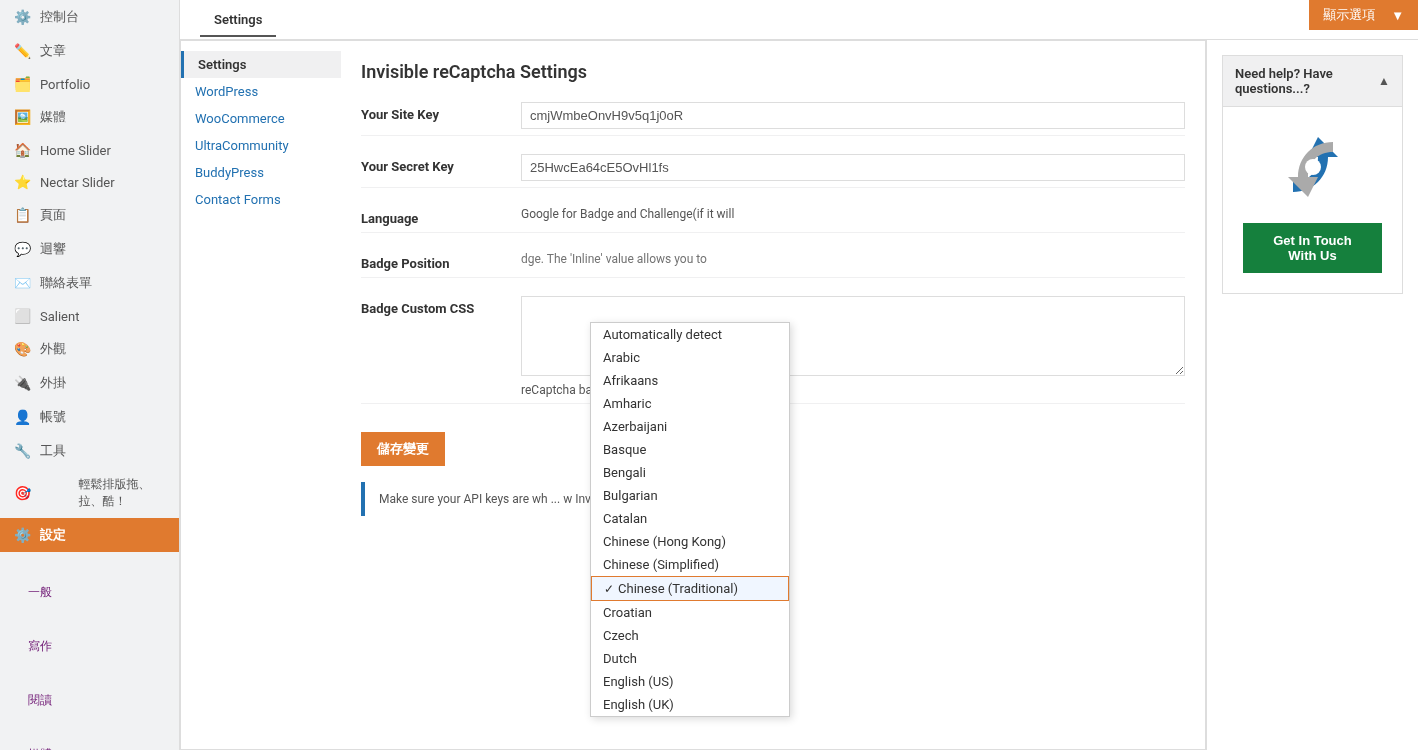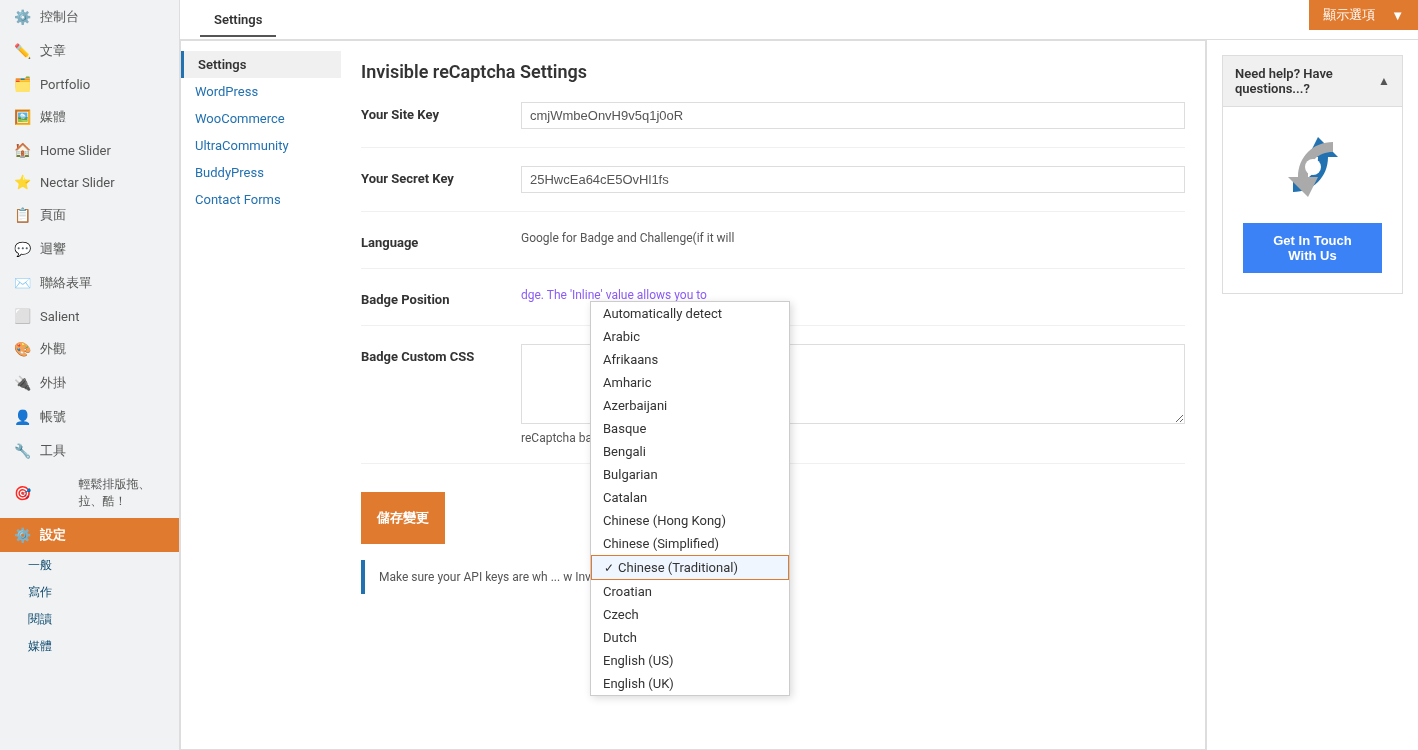--- a/index.html
+++ b/index.html
@@ -24,23 +24,24 @@
     }
     .sidebar-item.active {
       background: #e07a2f;
       color: #fff;
       font-weight: 600;
     }
     .sidebar-item .icon { font-size: 14px; width: 18px; text-align: center; }
     .sidebar-sub-item {
       display: flex; align-items: center;
       padding: 5px 14px 5px 28px;
-      color: #0c4a6e;
+      color: #701a75;
       cursor: pointer;
       font-size: 12px;
+      margin-top: 27px;
     }
 
     
     #main {
       flex: 1;
       display: flex;
       flex-direction: column;
       overflow: hidden;
     }
 
@@ -112,21 +113,21 @@
     .settings-body {
       flex: 1;
       padding: 20px;
       overflow-y: auto;
     }
 
     .form-row {
       display: flex;
       align-items: flex-start;
       margin-bottom: 18px;
-      padding-bottom: 18px;
+      padding-bottom: 6px;
       border-bottom: 1px solid #f0f0f1;
     }
     .form-label {
       width: 160px;
       font-weight: 700;
       font-size: 13px;
       color: #333;
       padding-top: 5px;
       flex-shrink: 0;
     }
@@ -135,21 +136,21 @@
     }
     .form-input {
       width: 100%;
       padding: 5px 8px;
       border: 1px solid #ddd;
       font-size: 13px;
       color: #555;
     }
     #language-dropdown {
       position: absolute;
-      top: 301px;
+      top: 322px;
       left: 590px;
       width: 200px;
       background: #fff;
       border: 1px solid #ccc;
       box-shadow: 2px 2px 8px rgba(0,0,0,0.15);
       z-index: 200;
       max-height: 680px;
       overflow-y: auto;
     }
     .dropdown-item {
@@ -200,36 +201,36 @@
       display: flex;
       flex-direction: column;
       align-items: center;
       gap: 16px;
     }
     .help-logo {
       width: 100px; height: 80px;
       display: flex; align-items: center; justify-content: center;
     }
     .help-btn {
-      background: #3b82f6;
+      background: #15803d;
       color: #fff;
       border: none;
       padding: 10px 18px;
       font-size: 13px;
       font-weight: 600;
       cursor: pointer;
       width: 100%;
     }
 
     
     .save-btn {
       background: #e07a2f;
       color: #fff;
       border: none;
-      padding: 17px 16px;
+      padding: 8px 16px;
       font-size: 13px;
       font-weight: 600;
       cursor: pointer;
       margin-top: 10px;
     }
 
     
     #display-options-btn {
       position: fixed;
       top: 0; right: 0;
@@ -418,21 +419,21 @@
               <span style="font-size:12px;color:#555;">Google for Badge and Challenge(if it will</span>
             </div>
           </div>
 
           
           <div class="form-row">
             <div class="form-label">
               <span>Badge Position</span>
             </div>
             <div class="form-control-area">
-              <span style="font-size:12px;color:#8b5cf6;">dge. The 'Inline' value allows you to</span>
+              <span style="font-size:12px;color:#737373;">dge. The 'Inline' value allows you to</span>
             </div>
           </div>
 
           
           <div class="form-row">
             <div class="form-label">
               <span>Badge Custom CSS</span>
             </div>
             <div class="form-control-area">
               <textarea class="form-textarea" style=""></textarea>

